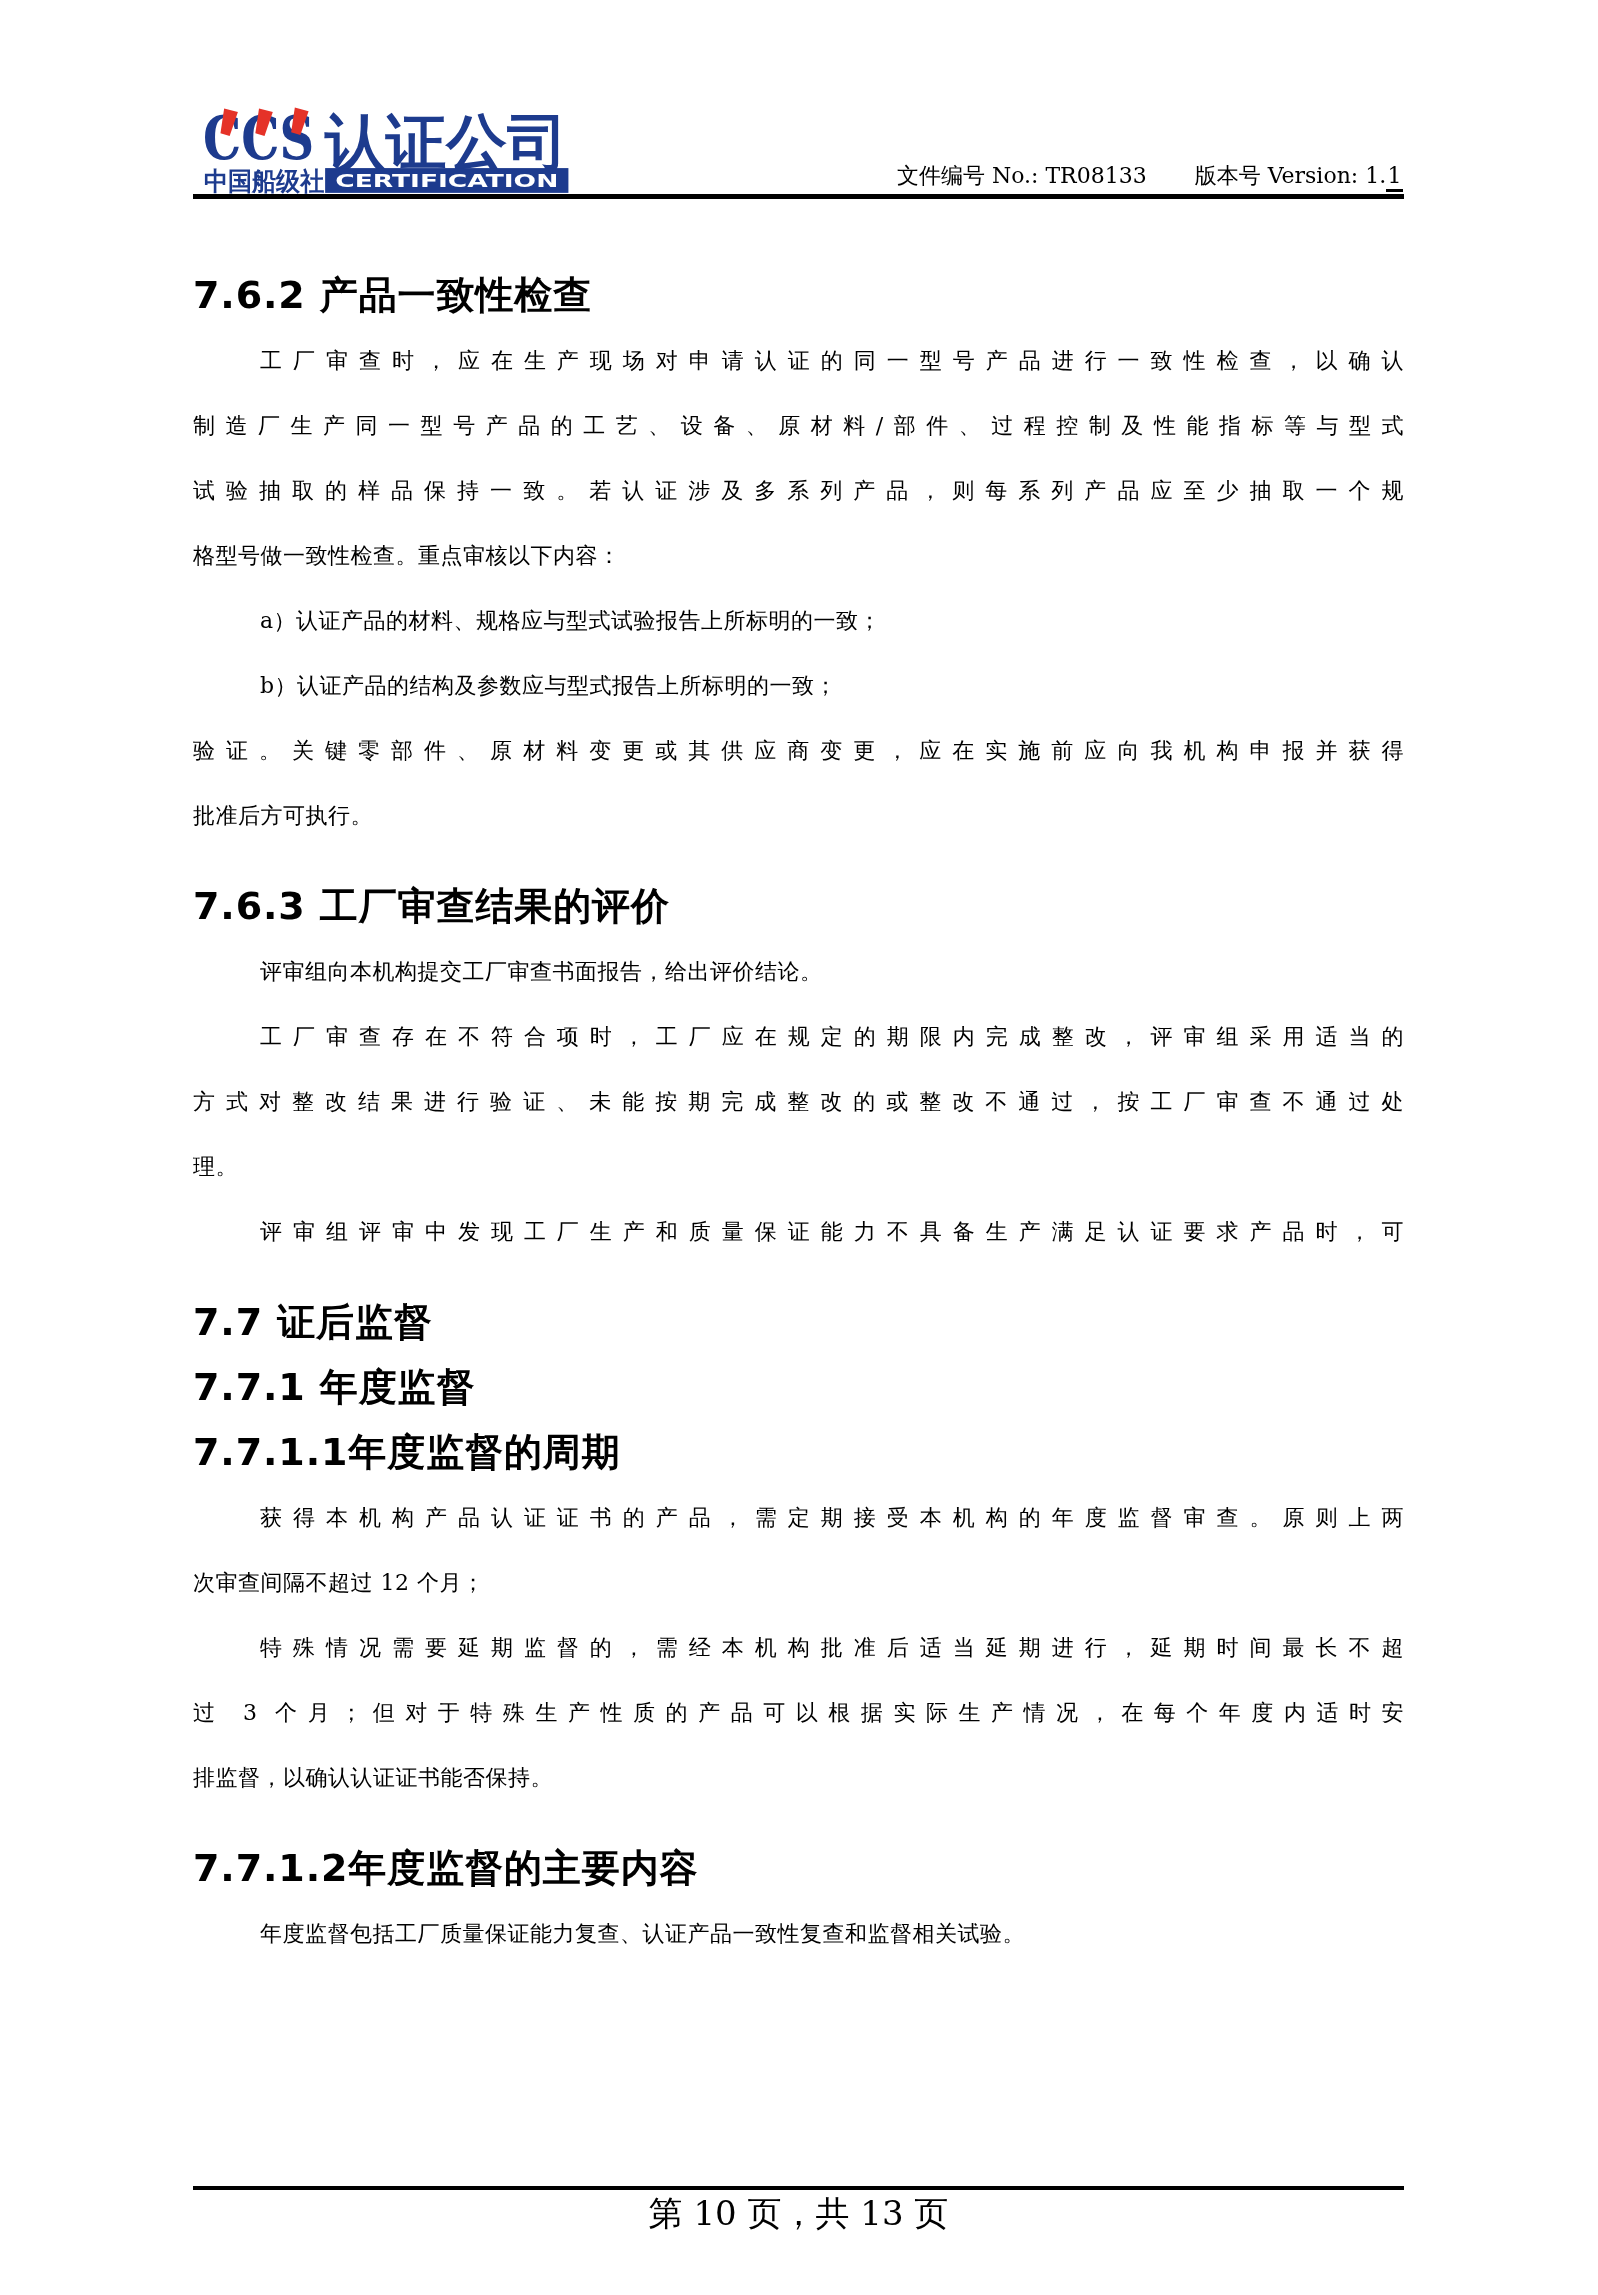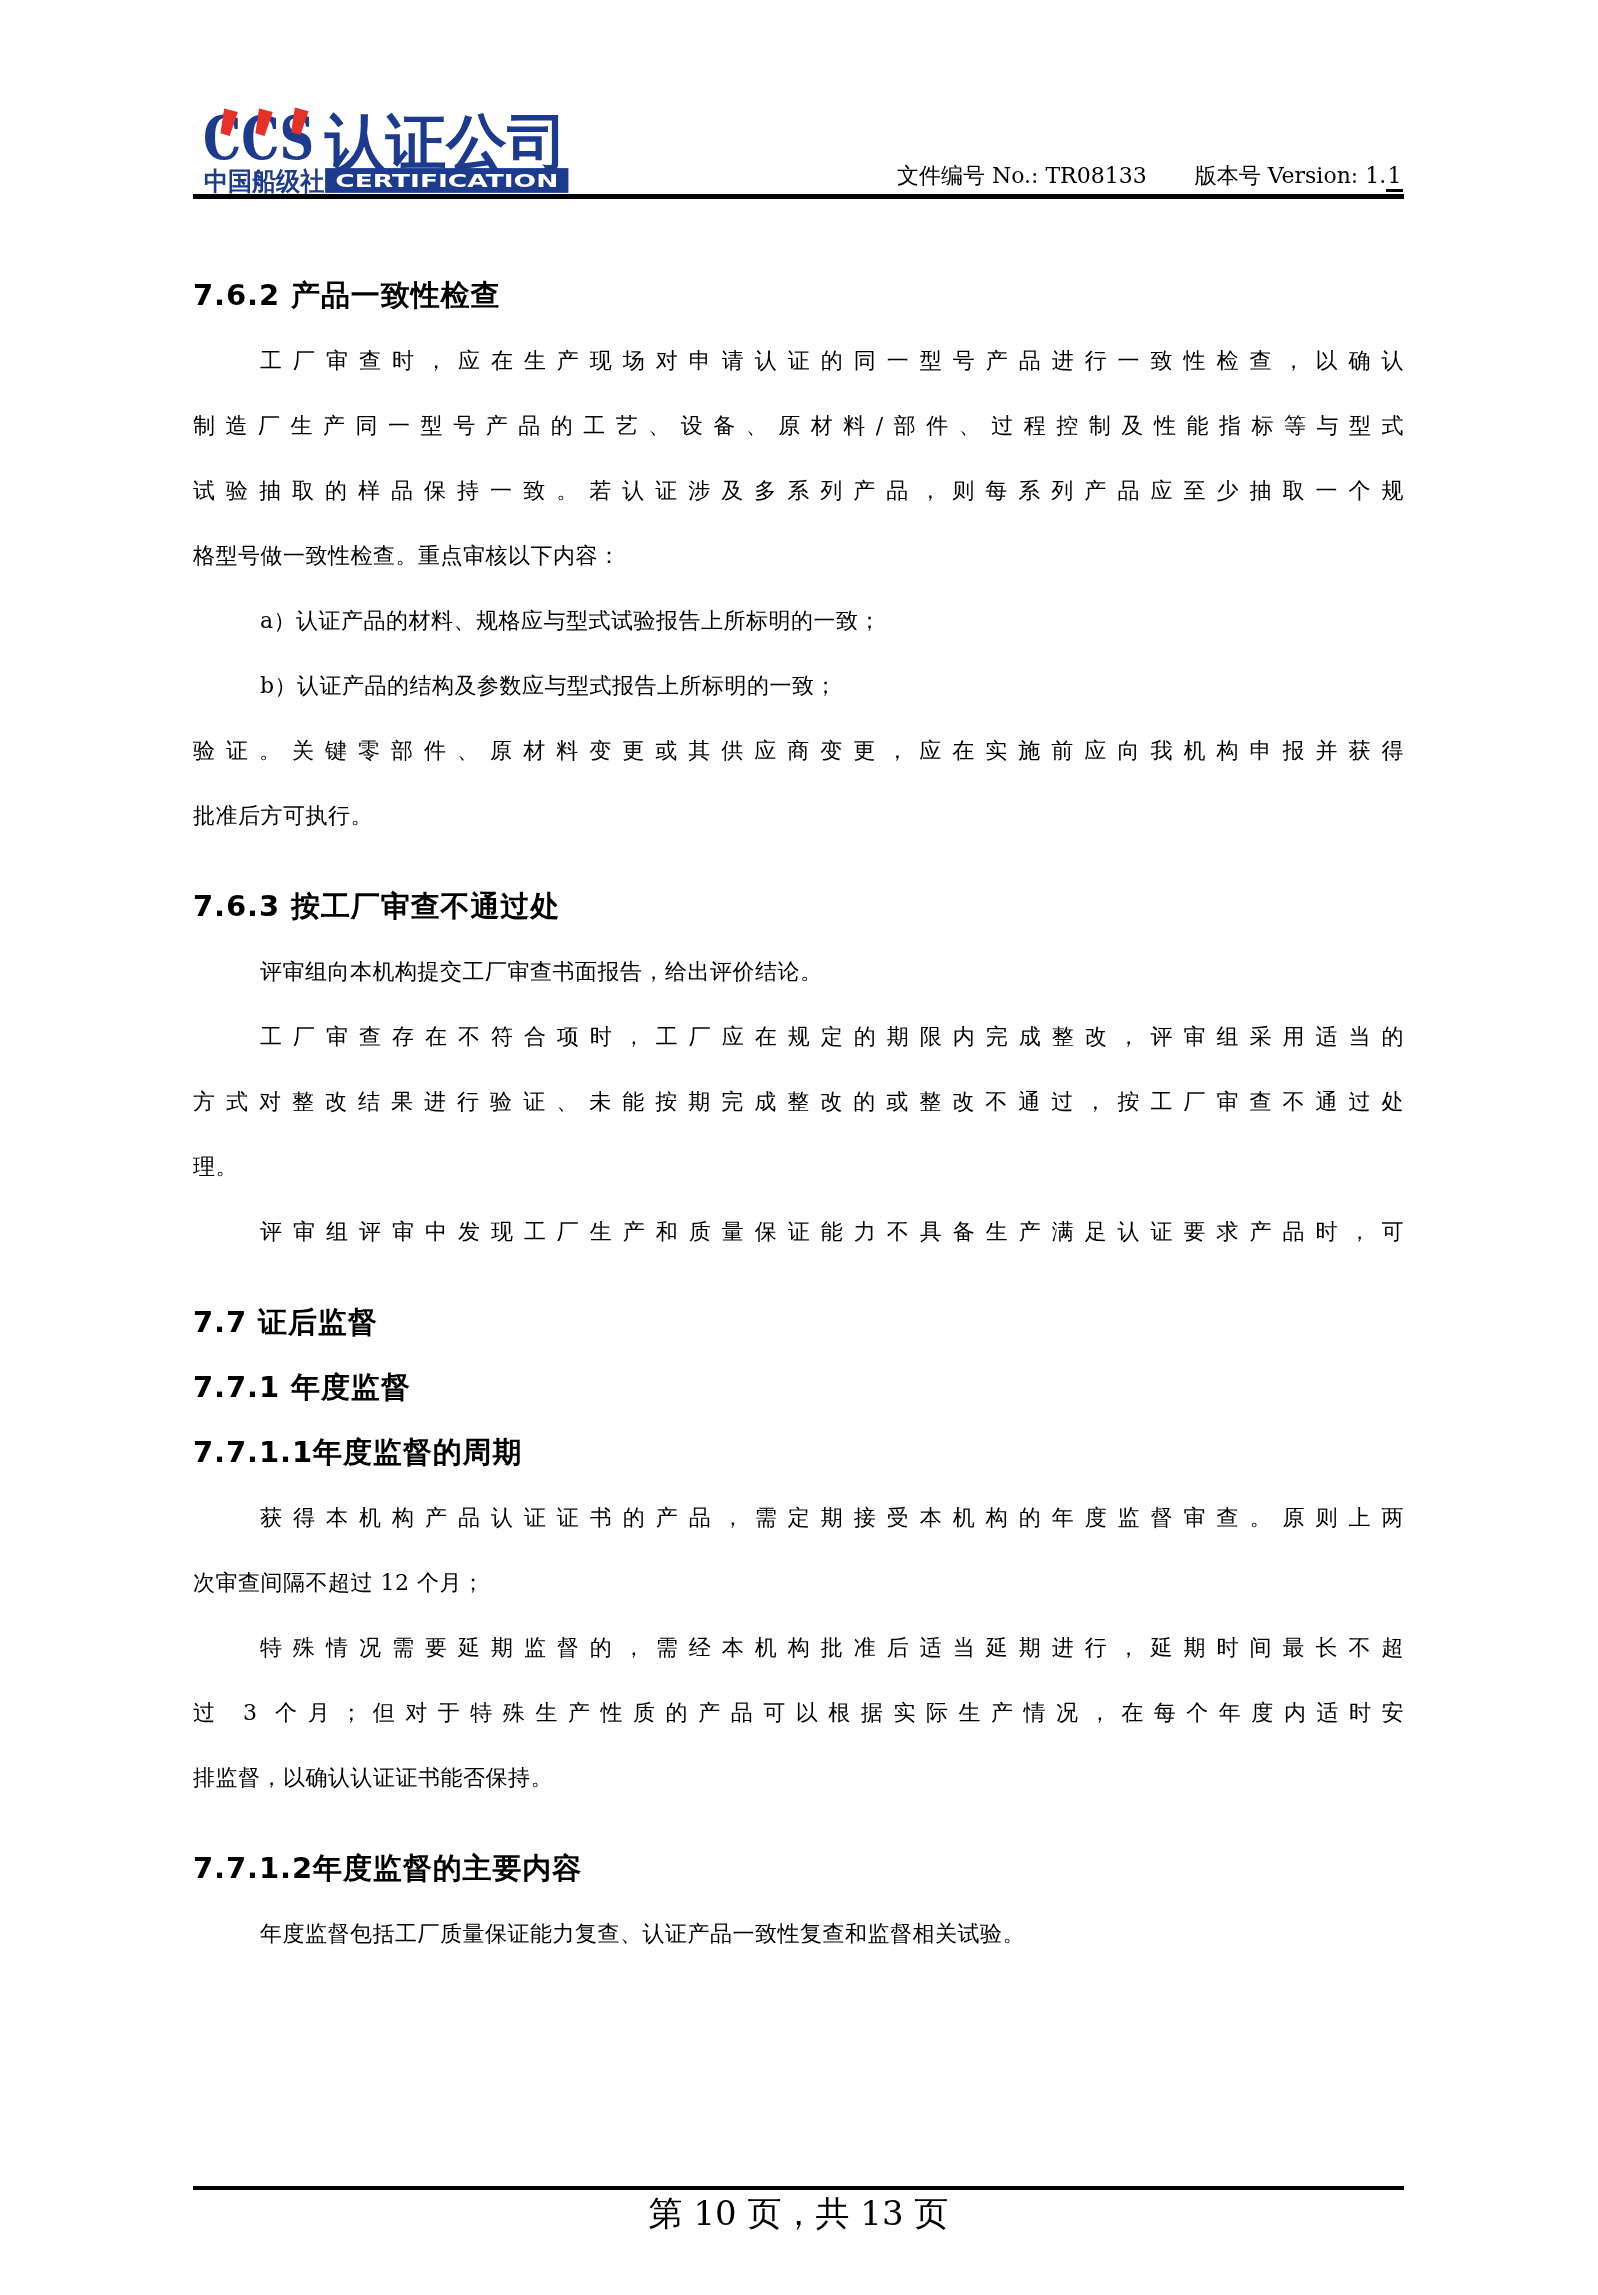--- a/index.html
+++ b/index.html
@@ -30,21 +30,21 @@
   .line{
     font-size:22px;line-height:65px;
     text-align:justify;
     letter-spacing:0.5px;
   }
   .line.fill{text-align-last:justify;}
   .line.indent{text-indent:67px;}
   .heading{
     font-family:"DejaVu Sans","Liberation Sans",sans-serif;
     font-weight:700;
-    font-size:29px;line-height:65px;
+    font-size:38px;line-height:65px;
     letter-spacing:0.9px;
   }
   .gap{height:26px;}
   
   .pageno{
     position:absolute;left:193px;top:2195px;width:1211px;
     text-align:center;font-size:34px;line-height:37px;
   }
 </style>
 </head>
@@ -82,21 +82,21 @@
       <div class="heading">7.6.2 产品一致性检查</div>
       <div class="line indent fill">工厂审查时，应在生产现场对申请认证的同一型号产品进行一致性检查，以确认</div>
       <div class="line fill">制造厂生产同一型号产品的工艺、设备、原材料/部件、过程控制及性能指标等与型式</div>
       <div class="line fill">试验抽取的样品保持一致。若认证涉及多系列产品，则每系列产品应至少抽取一个规</div>
       <div class="line">格型号做一致性检查。重点审核以下内容：</div>
       <div class="line indent">a）认证产品的材料、规格应与型式试验报告上所标明的一致；</div>
       <div class="line indent">b）认证产品的结构及参数应与型式报告上所标明的一致；</div>
       <div class="line fill">验证。关键零部件、原材料变更或其供应商变更，应在实施前应向我机构申报并获得</div>
       <div class="line">批准后方可执行。</div>
       <div class="gap"></div>
-      <div class="heading">7.6.3 按工厂审查不通过处</div>
+      <div class="heading">7.6.3 工厂审查结果的评价</div>
       <div class="line indent">评审组向本机构提交工厂审查书面报告，给出评价结论。</div>
       <div class="line indent fill">工厂审查存在不符合项时，工厂应在规定的期限内完成整改，评审组采用适当的</div>
       <div class="line fill">方式对整改结果进行验证、未能按期完成整改的或整改不通过，按工厂审查不通过处</div>
       <div class="line">理。</div>
       <div class="line indent fill">评审组评审中发现工厂生产和质量保证能力不具备生产满足认证要求产品时，可</div>
       <div class="gap"></div>
       <div class="heading">7.7 证后监督</div>
       <div class="heading">7.7.1 年度监督</div>
       <div class="heading">7.7.1.1年度监督的周期</div>
       <div class="line indent fill">获得本机构产品认证证书的产品，需定期接受本机构的年度监督审查。原则上两</div>

